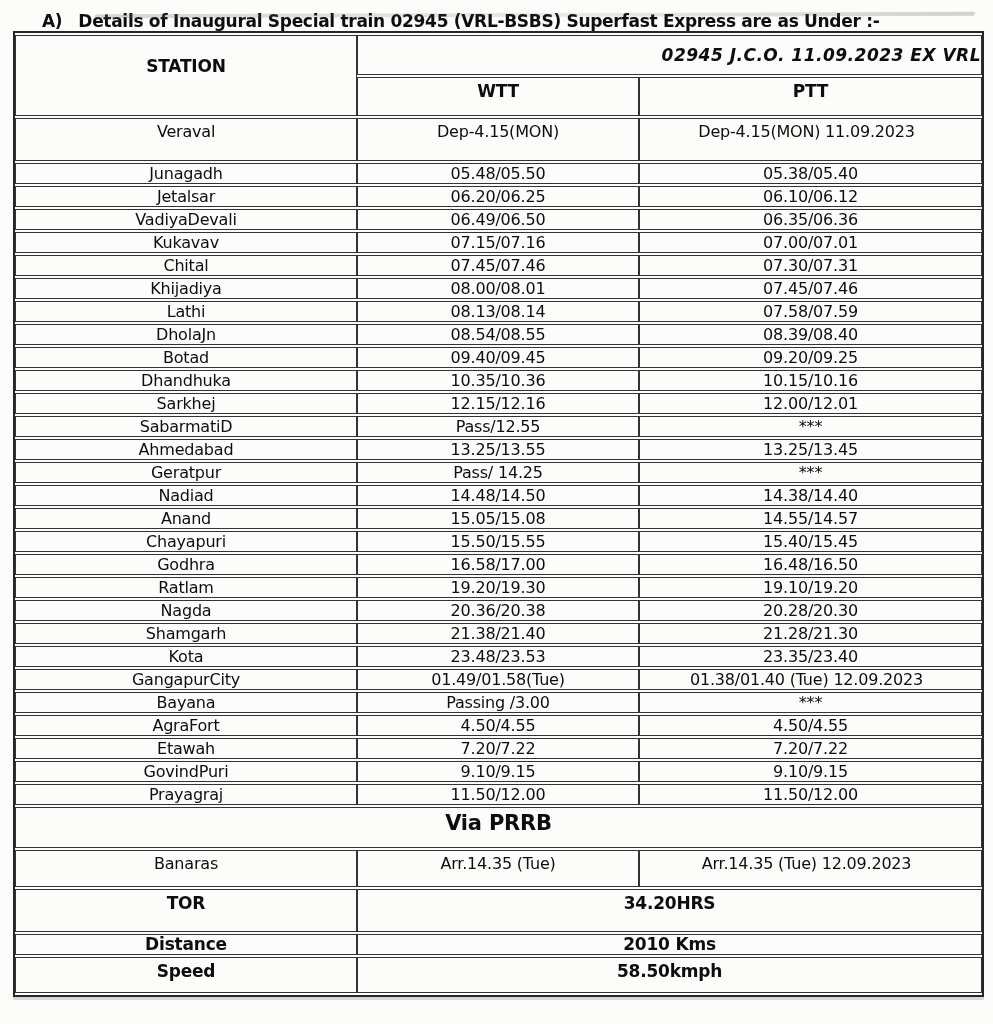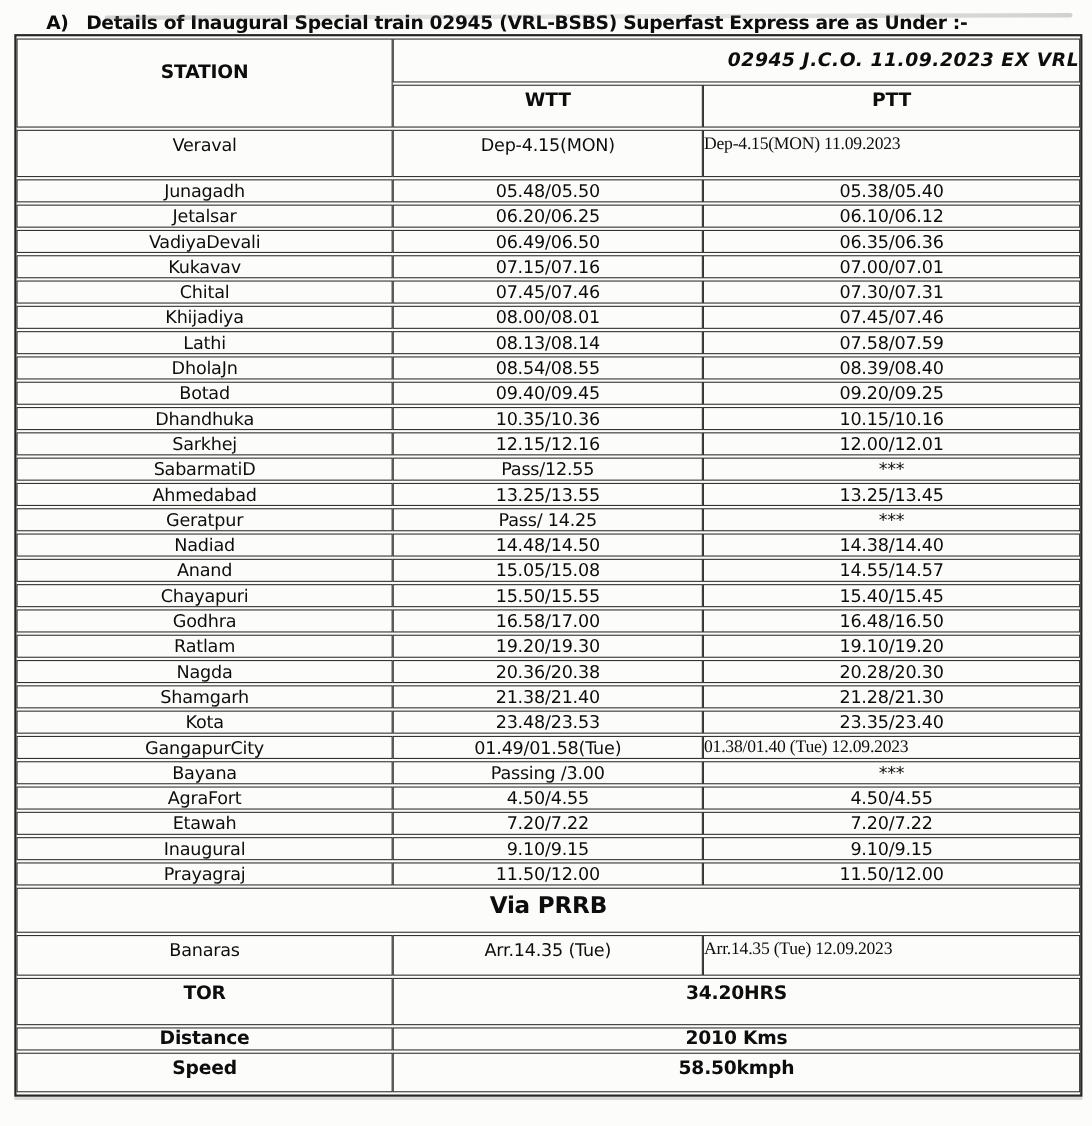--- a/index.html
+++ b/index.html
@@ -65,21 +65,21 @@
 
   
   .r-origin td   { height: 38px; vertical-align: top; padding-top: 3px; }
   .r-normal td   { height: 19px; line-height: 19px; }
   .r-via td      { height: 36px; vertical-align: top; padding-top: 3px; font-weight: 700; font-size: 21px; }
   .r-terminal td { height: 32px; vertical-align: top; padding-top: 3px; }
   .r-tor td      { height: 38px; vertical-align: top; padding-top: 3px; font-weight: 700; font-size: 17px; }
   .r-distance td { height: 19px; line-height: 19px; font-weight: 700; font-size: 17px; }
   .r-speed td    { height: 31px; vertical-align: top; padding-top: 3px; font-weight: 700; font-size: 17px; }
 
-  .ralign { text-align: left; padding-right: 8px; font-family: Liberation Serif, serif; }
+  .ralign { text-align: center; padding-right: 8px; }
 </style>
 </head>
 <body>
 
 <div class="page">
   <div class="scan-smudge"></div>
 
   <div class="heading">
     <span class="marker">A)</span><span>Details of Inaugural Special train 02945 (VRL-BSBS) Superfast Express are as Under :-</span>
   </div>
@@ -229,21 +229,21 @@
           <td>AgraFort</td>
           <td>4.50/4.55</td>
           <td>4.50/4.55</td>
         </tr>
         <tr class="r-normal">
           <td>Etawah</td>
           <td>7.20/7.22</td>
           <td>7.20/7.22</td>
         </tr>
         <tr class="r-normal">
-          <td>Inaugural</td>
+          <td>GovindPuri</td>
           <td>9.10/9.15</td>
           <td>9.10/9.15</td>
         </tr>
         <tr class="r-normal">
           <td>Prayagraj</td>
           <td>11.50/12.00</td>
           <td>11.50/12.00</td>
         </tr>
         <tr class="r-via">
           <td colspan="3">Via PRRB</td>

